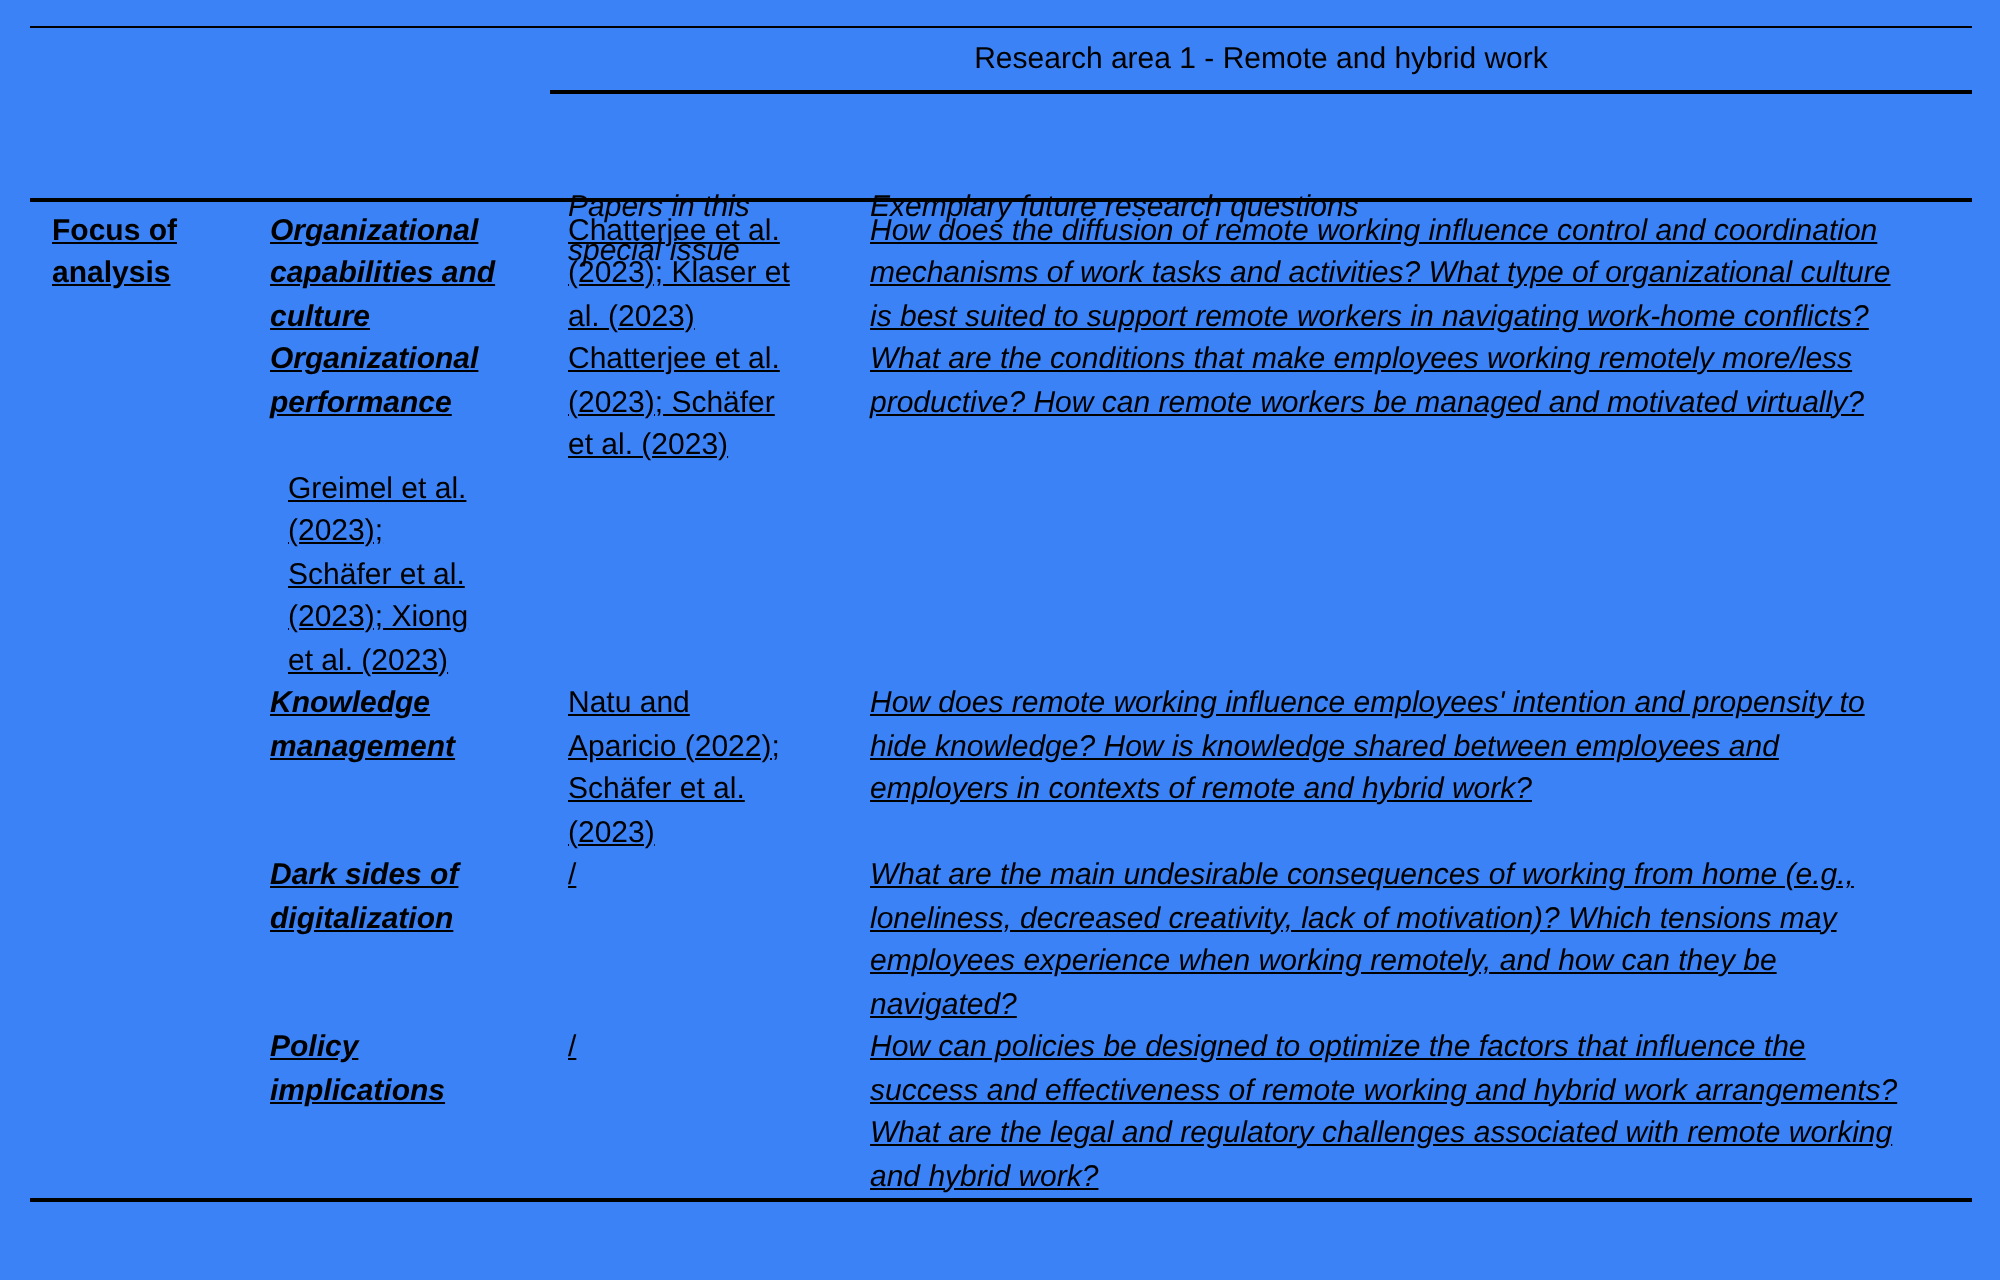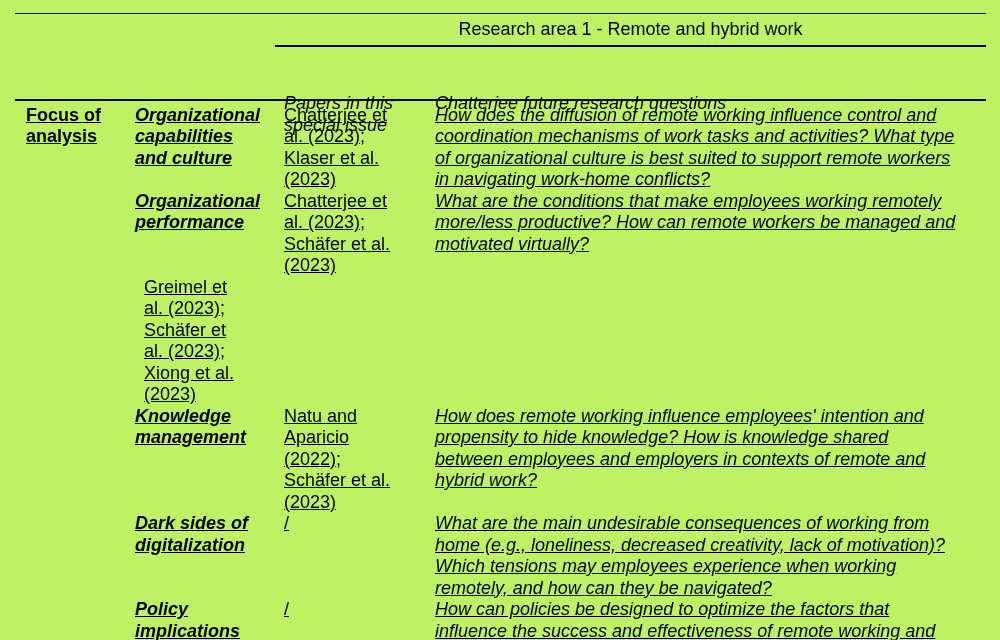--- a/index.html
+++ b/index.html
@@ -4,24 +4,24 @@
 <style>
   html, body {
     margin: 0;
     padding: 0;
     background: #ffffff;
   }
   .page {
     position: relative;
     width: 1000px;
     height: 640px;
-    background: #bef264;
+    background: #3b82f6;
     color: #000000;
     font-family: "Liberation Sans", sans-serif;
-    font-size: 18px;
+    font-size: 15px;
     line-height: 21.5px;
     overflow: hidden;
   }
   .table-wrap {
     position: absolute;
     left: 15px;
     top: 13px;
     width: 971px;
     border-top: 1.5px solid #000;
   }
@@ -84,21 +84,21 @@
 
     <div class="thead">
       <div class="hrow-a">
         <div class="cell"></div>
         <div class="research-area-cell">Research area 1 - Remote and hybrid work</div>
       </div>
       <div class="hrow-b">
         <div class="cell c1"></div>
         <div class="cell c2"></div>
         <div class="cell c3 col-header">Papers in this special issue</div>
-        <div class="cell c4 col-header">Chatterjee future research questions</div>
+        <div class="cell c4 col-header">Exemplary future research questions</div>
       </div>
     </div>
 
     <div class="tbody">
 
       <div class="row">
         <div class="cell c1 group-label">Focus of analysis</div>
         <div class="cell c2 focus-label">Organizational capabilities and culture</div>
         <div class="cell c3 papers">Chatterjee et al. (2023); Klaser et al. (2023)</div>
         <div class="cell c4 question">How does the diffusion of remote working influence control and coordination mechanisms of work tasks and activities? What type of organizational culture is best suited to support remote workers in navigating work-home conflicts?</div>

